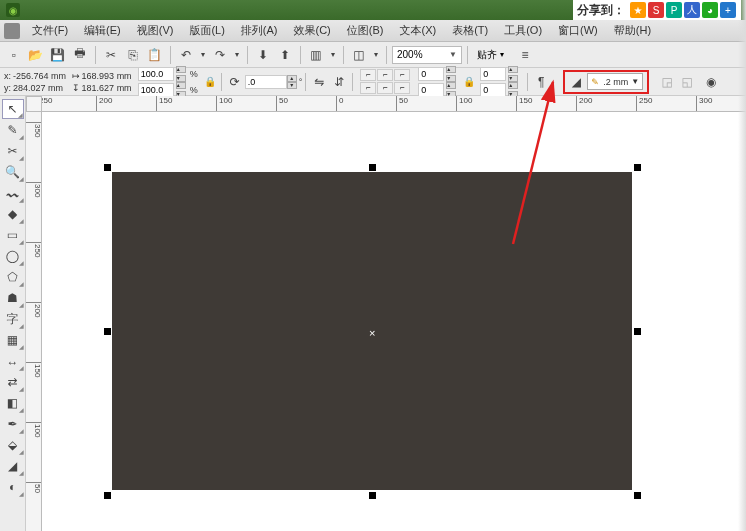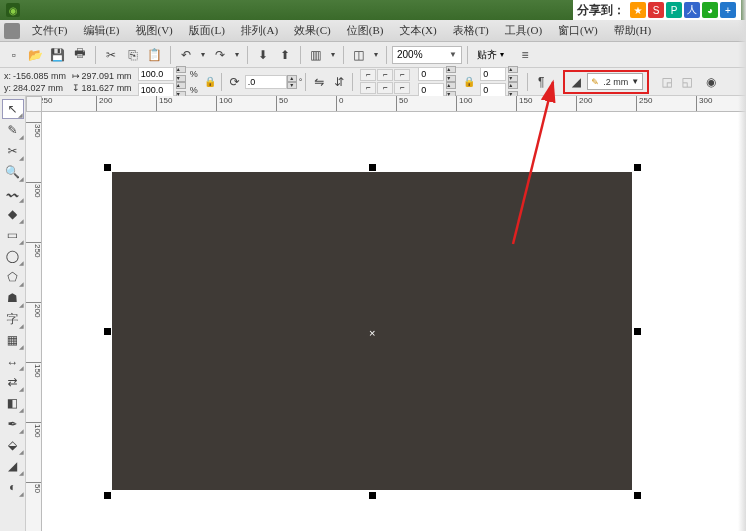--- a/index.html
+++ b/index.html
@@ -4,21 +4,21 @@
 <style>
 * { margin: 0; padding: 0; box-sizing: border-box; font-family: "Microsoft YaHei", Arial, sans-serif; }
 body { width: 746px; height: 531px; background: #fff; overflow: hidden; position: relative; }
 .titlebar { height: 20px; background: linear-gradient(#4a7a3a, #3a6a2a); color: #d0e0c8; font-size: 11px; display: flex; align-items: center; padding: 0 6px; }
 .titlebar .logo { width: 14px; height: 14px; background: #2a5a1a; border-radius: 2px; margin-right: 4px; display: inline-flex; align-items: center; justify-content: center; color: #8c4; font-size: 10px; }
 .share-overlay { position: absolute; top: 0; right: 5px; height: 20px; display: flex; align-items: center; background: #fff; padding: 0 4px; z-index: 100; }
 .share-overlay .lbl { font-size: 12px; font-weight: bold; color: #333; margin-right: 4px; }
 .share-ico { width: 16px; height: 16px; margin: 0 1px; border-radius: 2px; display: inline-flex; align-items: center; justify-content: center; font-size: 10px; color: #fff; }
 .menubar { height: 22px; background: linear-gradient(#e8e8e8, #d8d8d8); border-bottom: 1px solid #bbb; display: flex; align-items: center; font-size: 11px; color: #333; }
 .menubar .sys { width: 16px; height: 16px; background: #888; margin: 0 4px; border-radius: 2px; }
-.menubar span.mi { padding: 0 8px; cursor: default; font-family: Liberation Serif, serif; }
+.menubar span.mi { padding: 0 8px; cursor: default; }
 .toolbar1 { height: 26px; background: #ececec; border-bottom: 1px solid #ccc; display: flex; align-items: center; padding: 0 4px; gap: 2px; }
 .tb-btn { width: 20px; height: 20px; display: inline-flex; align-items: center; justify-content: center; font-size: 12px; color: #444; cursor: pointer; }
 .tb-sep { width: 1px; height: 18px; background: #bbb; margin: 0 3px; }
 .tb-dd { border: 1px solid #bbb; background: #fff; height: 18px; font-size: 10px; padding: 0 4px; display: inline-flex; align-items: center; min-width: 50px; }
 .tb-dd .arr { margin-left: auto; font-size: 8px; color: #555; }
 .toolbar2 { height: 28px; background: #ececec; border-bottom: 1px solid #ccc; display: flex; align-items: center; padding: 0 4px; font-size: 10px; color: #333; }
 .coord-block { display: flex; flex-direction: column; margin-right: 6px; font-size: 9px; line-height: 12px; }
 .coord-block div { display: flex; align-items: center; gap: 2px; }
 .mini-input { border: 1px solid #ccc; background: #fff; height: 14px; width: 50px; font-size: 9px; padding: 0 2px; }
 .lock-ico { width: 14px; height: 18px; display: inline-flex; align-items: center; justify-content: center; color: #666; }
@@ -114,31 +114,31 @@
     <span>贴齐</span>
     <span style="font-size:8px;margin-left:3px">▾</span>
   </span>
   <span class="tb-btn">≡</span>
 </div>
 
 <div class="toolbar2">
   <div class="coord-block">
     <div>
         <span>x:</span>
-        <span>-156.085 mm</span>
+        <span>-256.764 mm</span>
       </div>
     <div>
         <span>y:</span>
         <span>284.027 mm</span>
       </div>
   </div>
   <div class="coord-block">
     <div>
         <span>↦</span>
-        <span>297.091 mm</span>
+        <span>168.993 mm</span>
       </div>
     <div>
         <span>↧</span>
         <span>181.627 mm</span>
       </div>
   </div>
   <div class="coord-block">
     <div class="spinner-cell">
       <input class="mini-input" style="width: 36px;" value="100.0">
       <div class="spin-btns">

